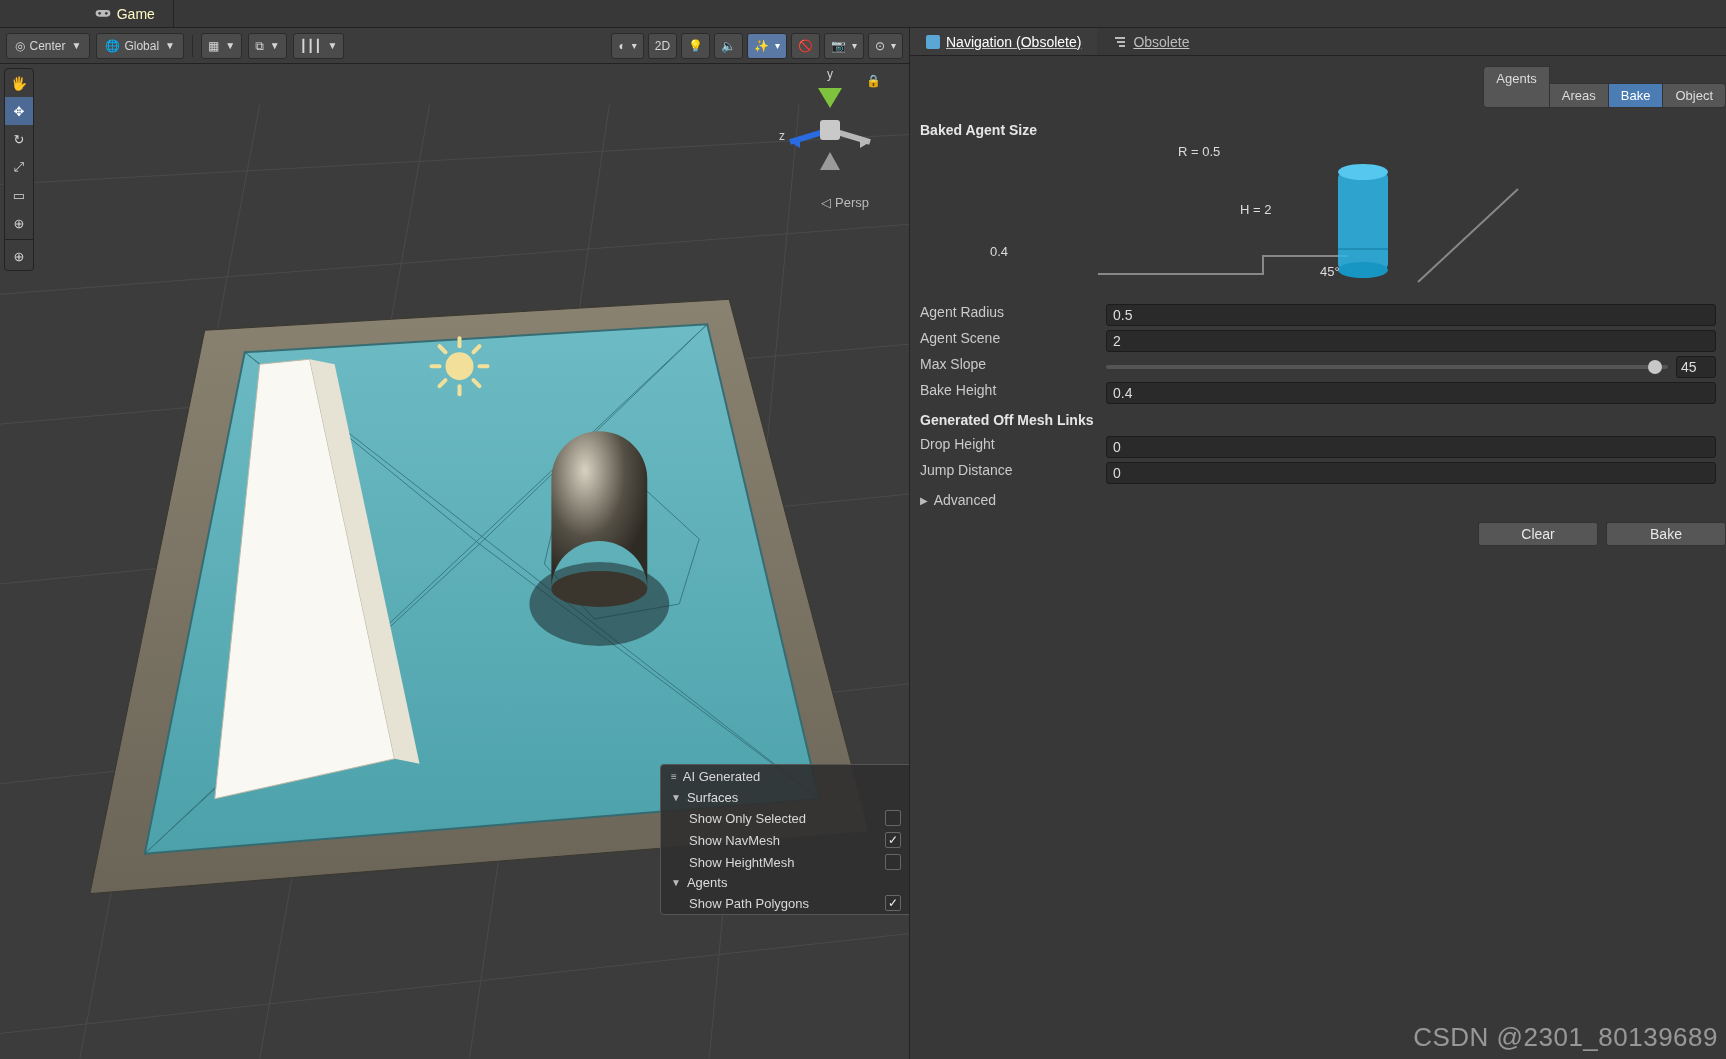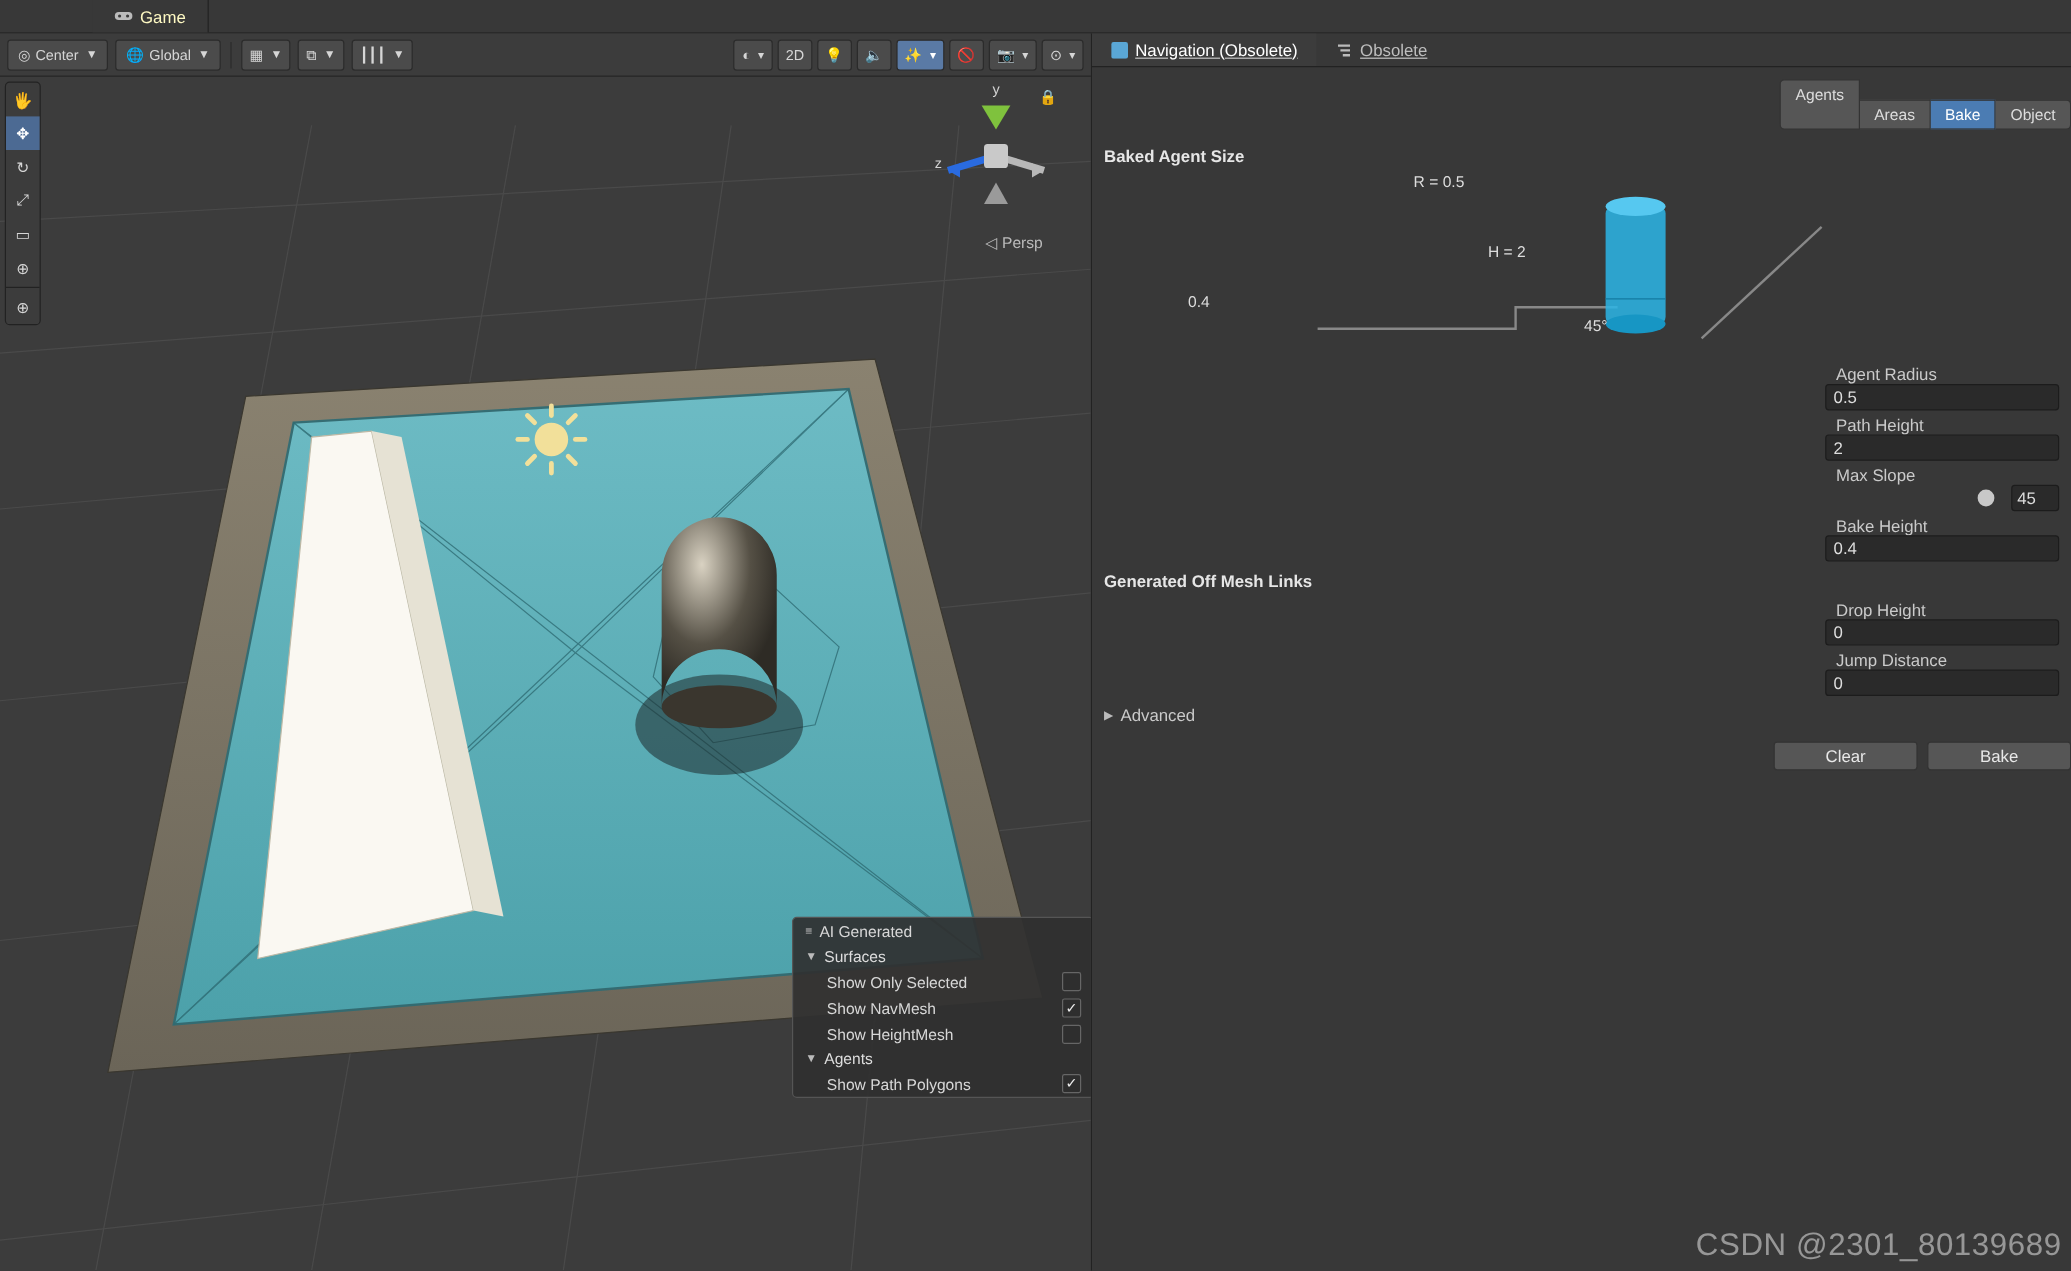--- a/index.html
+++ b/index.html
@@ -54,21 +54,21 @@
   .mode-btn:last-child { border-radius: 0 4px 4px 0; }
   .mode-btn + .mode-btn { border-left: none; margin-top: 17px; }
   .mode-btn.active { background: #4b7cb3; color: #fff; }
 
   .section-title { font-size: 14px; font-weight: 600; color: #e6e6e6; padding: 6px 10px; }
 
   .diagram { height: 150px; position: relative; margin: 0 10px 8px 10px; }
   .diagram svg { width: 100%; height: 100%; }
   .diagram .lbl { position: absolute; font-size: 13px; color: #ddd; }
 
-  .prop-row { display: flex; align-items: flex-end; padding: 2px 10px; font-size: 14px; flex-direction: column; }
+  .prop-row { display: flex; align-items: flex-start; padding: 2px 10px; font-size: 14px; }
   .prop-row .plabel { width: 186px; color: #cacaca; }
   .prop-row input[type=text] { flex: 1; background: #2a2a2a; border: 1px solid #1c1c1c; color: #ddd; padding: 2px 6px; font-size: 14px; border-radius: 3px; }
   .prop-row .slider-wrap { flex: 1; display: flex; align-items: center; gap: 8px; }
   .prop-row .slider { flex: 1; height: 4px; background: #555; border-radius: 2px; position: relative; }
   .prop-row .slider .knob { position: absolute; right: 6px; top: -5px; width: 14px; height: 14px; border-radius: 50%; background: #c8c8c8; }
   .prop-row .slider-val { width: 40px; background: #2a2a2a; border: 1px solid #1c1c1c; color: #ddd; padding: 2px 4px; text-align: left; border-radius: 3px; }
 
   .collapser { display: flex; align-items: center; gap: 6px; padding: 6px 10px; font-size: 14px; color: #cacaca; cursor: pointer; }
   .btn-row { display: flex; justify-content: flex-end; gap: 8px; padding: 8px 0; }
   .big-btn { width: 120px; height: 24px; background: #565656; border: 1px solid #333; border-radius: 3px; color: #e8e8e8; font-size: 14px; cursor: pointer; display:flex; align-items:center; justify-content:center; }
@@ -314,21 +314,21 @@
       <div class="lbl" style="left:320px; top:58px;">H = 2</div>
       <div class="lbl" style="left:70px; top:100px;">0.4</div>
       <div class="lbl" style="left:400px; top:120px;">45°</div>
     </div>
 
     <div class="prop-row">
       <div class="plabel">Agent Radius</div>
       <input type="text" value="0.5" style="">
     </div>
     <div class="prop-row">
-      <div class="plabel">Path Height</div>
+      <div class="plabel">Agent Scene</div>
       <input type="text" value="2" style="">
     </div>
     <div class="prop-row">
       <div class="plabel">Max Slope</div>
       <div class="slider-wrap">
         <div class="slider">
             <div class="knob"></div>
           </div>
         <div class="slider-val">45</div>
       </div>

